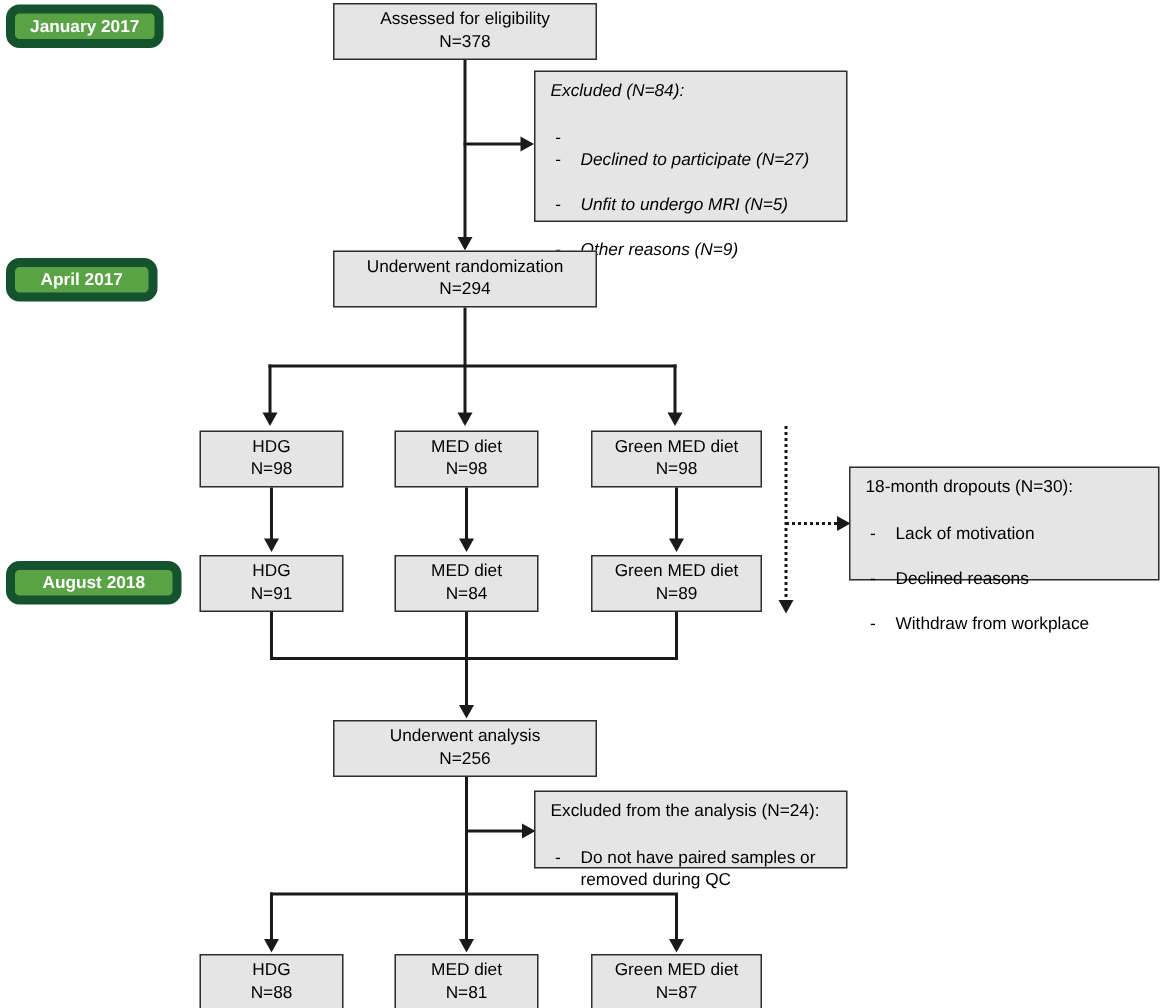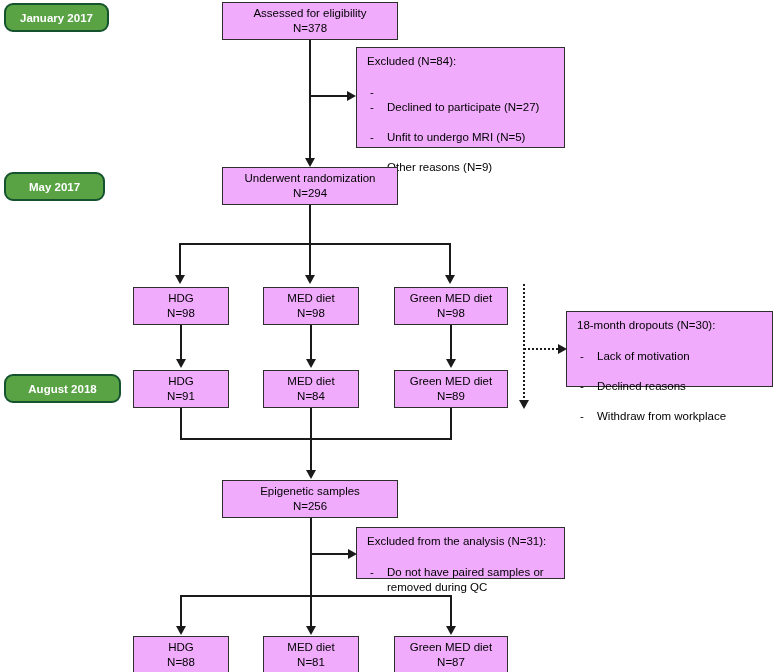--- a/index.html
+++ b/index.html
@@ -14,21 +14,21 @@
     position: relative;
     width: 779px;
     height: 672px;
     background: #ffffff;
     overflow: hidden;
   }
   
   .node {
     position: absolute;
     box-sizing: border-box;
-    background: #f0abfc;
+    background: #e5e5e5;
     border: 1.5px solid #2e2e2e;
     color: #000000;
     font-size: 11.5px;
     line-height: 15px;
     display: flex;
     flex-direction: column;
     align-items: center;
     justify-content: center;
     text-align: center;
     white-space: pre-line;
@@ -58,21 +58,21 @@
   }
   .node.left-align li .dash {
     position: absolute;
     left: 3px;
     top: 0;
   }
   .date-badge {
     position: absolute;
     box-sizing: border-box;
     background: #5aa345;
-    border: 2px solid #14532d;
+    border: 6px solid #14532d;
     border-radius: 9px;
     color: #ffffff;
     font-size: 11.5px;
     font-weight: bold;
     display: flex;
     align-items: center;
     justify-content: center;
     text-align: center;
   }
 
@@ -117,39 +117,39 @@
 </head>
 <body>
 
 <div id="canvas">
 
   <div class="date-badge" style="left:4px; top:3px; width:105px; height:29px;">
     <span>January 2017</span>
   </div>
 
   <div class="date-badge" style="left:4px; top:172px; width:101px; height:29px;">
-    <span>May 2017</span>
+    <span>April 2017</span>
   </div>
 
   <div class="date-badge" style="left:4px; top:374px; width:117px; height:29px;">
     <span>August 2018</span>
   </div>
 
   <div class="node" style="left:222px; top:2px; width:176px; height:38px;">
     <span class="line1">Assessed for eligibility</span>
     <span class="line2">N=378</span>
   </div>
 
   <div class="vline" style="left:309px; top:40px; height:119px;"></div>
   <div class="arrow-down" style="left:305px; top:158px;"></div>
 
   <div class="hline" style="left:309px; top:95px; width:39px;"></div>
   <div class="arrow-right" style="left:347px; top:91px;"></div>
 
-  <div class="node left-align" style="left:356px; top:47px; width:209px; height:101px;">
+  <div class="node left-align" style="left:356px; top:47px; width:209px; height:101px;font-style:italic;">
     <span class="title">Excluded (N=84):</span>
     <ul>
       <li><span class="dash">-</span></li>
       <li><span class="dash">-</span><span>Declined to participate (N=27)</span></li>
       <li><span class="dash">-</span><span>Unfit to undergo MRI (N=5)</span></li>
       <li><span class="dash">-</span><span>Other reasons (N=9)</span></li>
     </ul>
   </div>
 
   <div class="node" style="left:222px; top:167px; width:176px; height:38px;">
@@ -219,31 +219,31 @@
     <span class="line2">N=89</span>
   </div>
 
   <div class="vline" style="left:180px; top:408px; height:32px;"></div>
   <div class="vline" style="left:450px; top:408px; height:32px;"></div>
   <div class="hline" style="left:180px; top:438px; width:272px;"></div>
   <div class="vline" style="left:310px; top:408px; height:64px;"></div>
   <div class="arrow-down" style="left:306px; top:470px;"></div>
 
   <div class="node" style="left:222px; top:480px; width:176px; height:38px;">
-    <span class="line1">Epigenetic samples</span>
+    <span class="line1">Underwent analysis</span>
     <span class="line2">N=256</span>
   </div>
 
   <div class="vline" style="left:310px; top:518px; height:79px;"></div>
 
   <div class="hline" style="left:310px; top:553px; width:39px;"></div>
   <div class="arrow-right" style="left:348px; top:549px;"></div>
 
   <div class="node left-align" style="left:356px; top:527px; width:209px; height:52px;">
-    <span class="title">Excluded from the analysis (N=31):</span>
+    <span class="title">Excluded from the analysis (N=24):</span>
     <ul>
       <li><span class="dash">-</span><span>Do not have paired samples or removed during QC</span></li>
     </ul>
   </div>
 
   <div class="hline" style="left:180px; top:595px; width:270px;"></div>
   <div class="vline" style="left:180px; top:595px; height:33px;"></div>
   <div class="arrow-down" style="left:176px; top:626px;"></div>
   <div class="vline" style="left:310px; top:595px; height:33px;"></div>
   <div class="arrow-down" style="left:306px; top:626px;"></div>

